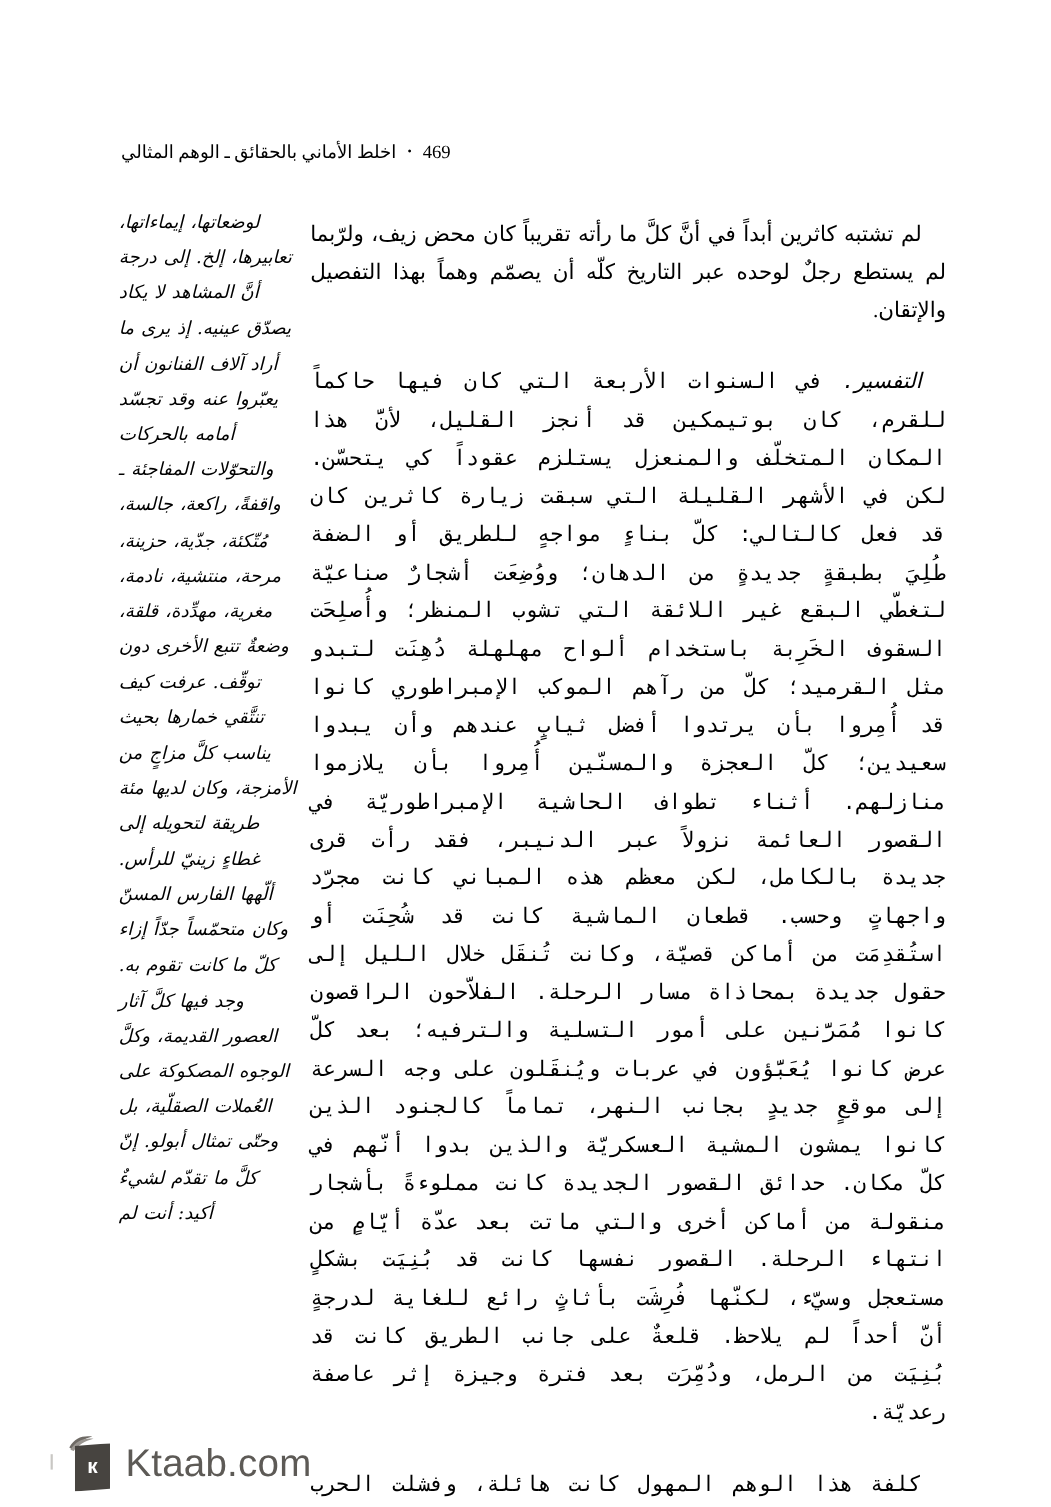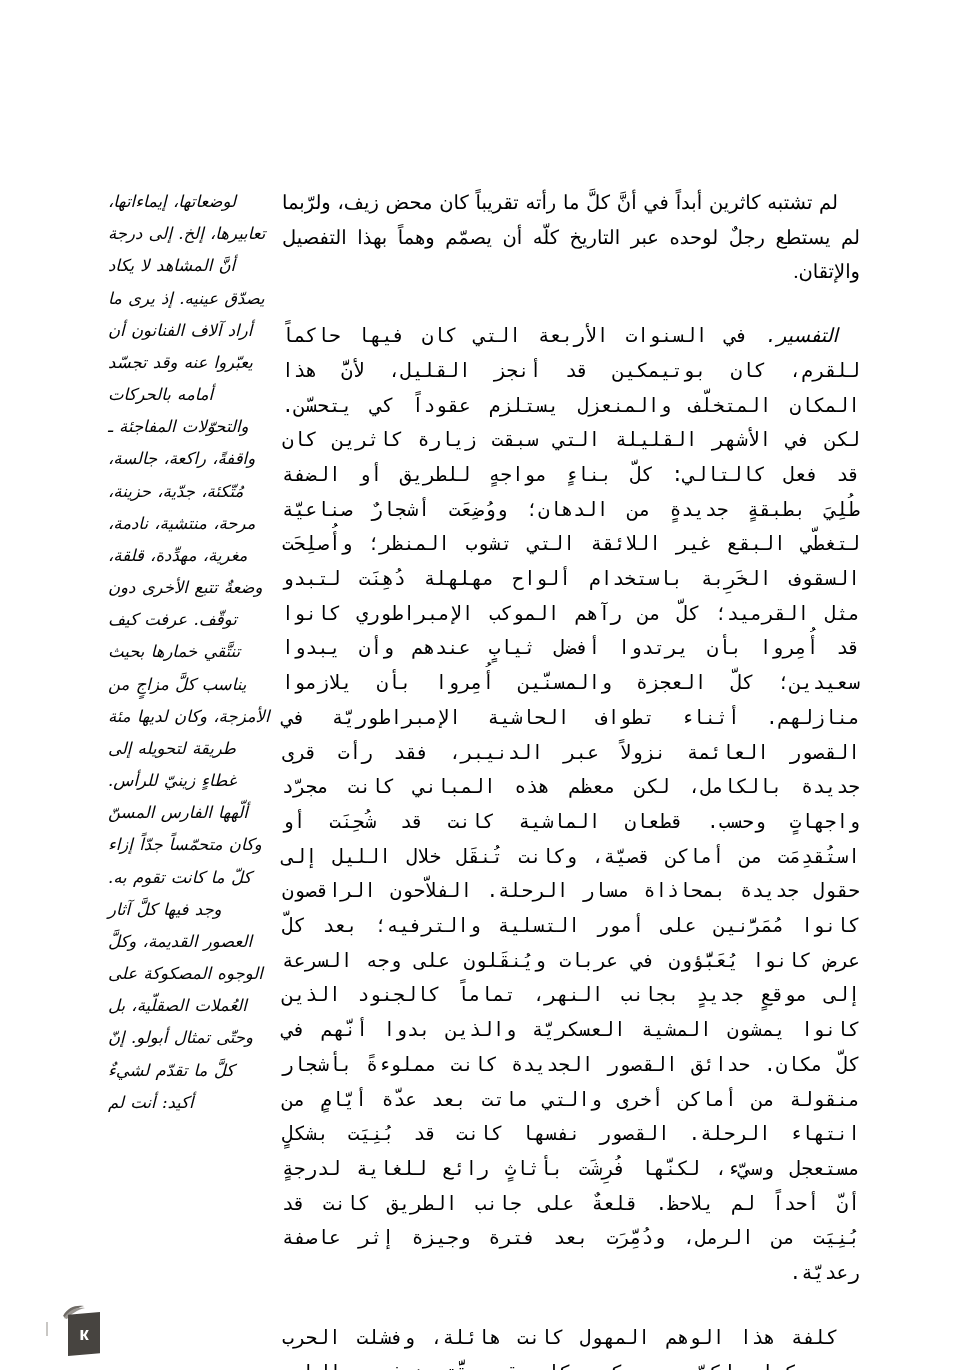--- a/index.html
+++ b/index.html
@@ -72,21 +72,21 @@
     right: 0;
     width: 578px;
     direction: rtl;
     text-align: justify;
     text-align-last: right;
     font-size: 19.5px;
     line-height: 1.78;
     word-spacing: 0.5px;
   }
   .main-col p {
-    margin: 0 0 0 0;
+    margin: 11px 0 0 0;
     text-indent: 22px;
   }
   .main-col p.para-gap {
     margin-top: 30px;
     font-family: Liberation Mono, monospace;
   }
   .main-col .lead-term {
     font-style: italic;
   }
 
@@ -167,20 +167,25 @@
     width: 2px;
     height: 14px;
     background: #c9c7c4;
   }
 </style>
 </head>
 <body>
 
 <div class="page">
 
+  <div class="running-header">
+    <span class="header-title">اخلط الأماني بالحقائق ـ الوهم المثالي</span>
+    <span class="header-bullet">•</span>
+    <span class="header-pageno">469</span>
+  </div>
 
   <div class="columns">
 
     <div class="side-col">
       <p>لوضعاتها، إيماءاتها، تعابيرها، إلخ. إلى درجة أنَّ المشاهد لا يكاد يصدّق عينيه. إذ يرى ما أراد آلاف الفنانون أن يعبّروا عنه وقد تجسّد أمامه بالحركات والتحوّلات المفاجئة ـ واقفةً، راكعة، جالسة، مُتّكئة، جدّية، حزينة، مرحة، منتشية، نادمة، مغرية، مهدِّدة، قلقة، وضعةٌ تتبع الأخرى دون توقّف. عرفت كيف تنتَّقي خمارها بحيث يناسب كلَّ مزاجٍ من الأمزجة، وكان لديها مئة طريقة لتحويله إلى غطاءٍ زينيّ للرأس. ألّهها الفارس المسنّ وكان متحمّساً جدّاً إزاء كلّ ما كانت تقوم به. وجد فيها كلَّ آثار العصور القديمة، وكلَّ الوجوه المصكوكة على العُملات الصقلّية، بل وحتّى تمثال أبولو. إنّ كلَّ ما تقدّم لشيءٌ أكيد: أنت لم</p>
     </div>
 
     <div class="main-col">
       <p>لم تشتبه كاثرين أبداً في أنَّ كلَّ ما رأته تقريباً كان محض زيف، ولرّبما لم يستطع رجلٌ لوحده عبر التاريخ كلّه أن يصمّم وهماً بهذا التفصيل والإتقان.</p>
       <p class="para-gap"><span class="lead-term">التفسير.</span> في السنوات الأربعة التي كان فيها حاكماً للقرم، كان بوتيمكين قد أنجز القليل، لأنَّ هذا المكان المتخلّف والمنعزل يستلزم عقوداً كي يتحسّن. لكن في الأشهر القليلة التي سبقت زيارة كاثرين كان قد فعل كالتالي: كلّ بناءٍ مواجهٍ للطريق أو الضفة طُلِيَ بطبقةٍ جديدةٍ من الدهان؛ ووُضِعَت أشجارٌ صناعيّة لتغطّي البقع غير اللائقة التي تشوب المنظر؛ وأُصلِحَت السقوف الخَرِبة باستخدام ألواح مهلهلة دُهِنَت لتبدو مثل القرميد؛ كلّ من رآهم الموكب الإمبراطوري كانوا قد أُمِروا بأن يرتدوا أفضل ثيابٍ عندهم وأن يبدوا سعيدين؛ كلّ العجزة والمسنّين أُمِروا بأن يلازموا منازلهم. أثناء تطواف الحاشية الإمبراطوريّة في القصور العائمة نزولاً عبر الدنيبر، فقد رأت قرى جديدة بالكامل، لكن معظم هذه المباني كانت مجرّد واجهاتٍ وحسب. قطعان الماشية كانت قد شُحِنَت أو استُقدِمَت من أماكن قصيّة، وكانت تُنقَل خلال الليل إلى حقول جديدة بمحاذاة مسار الرحلة. الفلاّحون الراقصون كانوا مُمَرَّنين على أمور التسلية والترفيه؛ بعد كلّ عرض كانوا يُعَبَّؤون في عربات ويُنقَلون على وجه السرعة إلى موقعٍ جديدٍ بجانب النهر، تماماً كالجنود الذين كانوا يمشون المشية العسكريّة والذين بدوا أنّهم في كلّ مكان. حدائق القصور الجديدة كانت مملوءةً بأشجار منقولة من أماكن أخرى والتي ماتت بعد عدّة أيّامٍ من انتهاء الرحلة. القصور نفسها كانت قد بُنِيَت بشكلٍ مستعجل وسيّء، لكنّها فُرِشَت بأثاثٍ رائع للغاية لدرجةٍ أنّ أحداً لم يلاحظ. قلعةٌ على جانب الطريق كانت قد بُنِيَت من الرمل، ودُمِّرَت بعد فترة وجيزة إثر عاصفة رعديّة.</p>
@@ -192,15 +197,16 @@
   <div class="watermark">
     <span class="wm-tick"></span>
     <span class="wm-book">
       <svg class="pages" viewBox="0 0 24 16">
         <path d="M1 12 C6 3, 13 1, 22 2 C14 4, 8 8, 4 14 Z" fill="#6e6a65"></path>
         <path d="M2 14 C7 6, 14 3, 23 4 C15 6, 9 10, 5 15 Z" fill="#9a9691"></path>
       </svg>
       <span class="cover"></span>
       <span class="kglyph">к</span>
     </span>
+    <span class="wm-text">Ktaab.com</span>
   </div>
 
 </div>
 
 </body></html>

